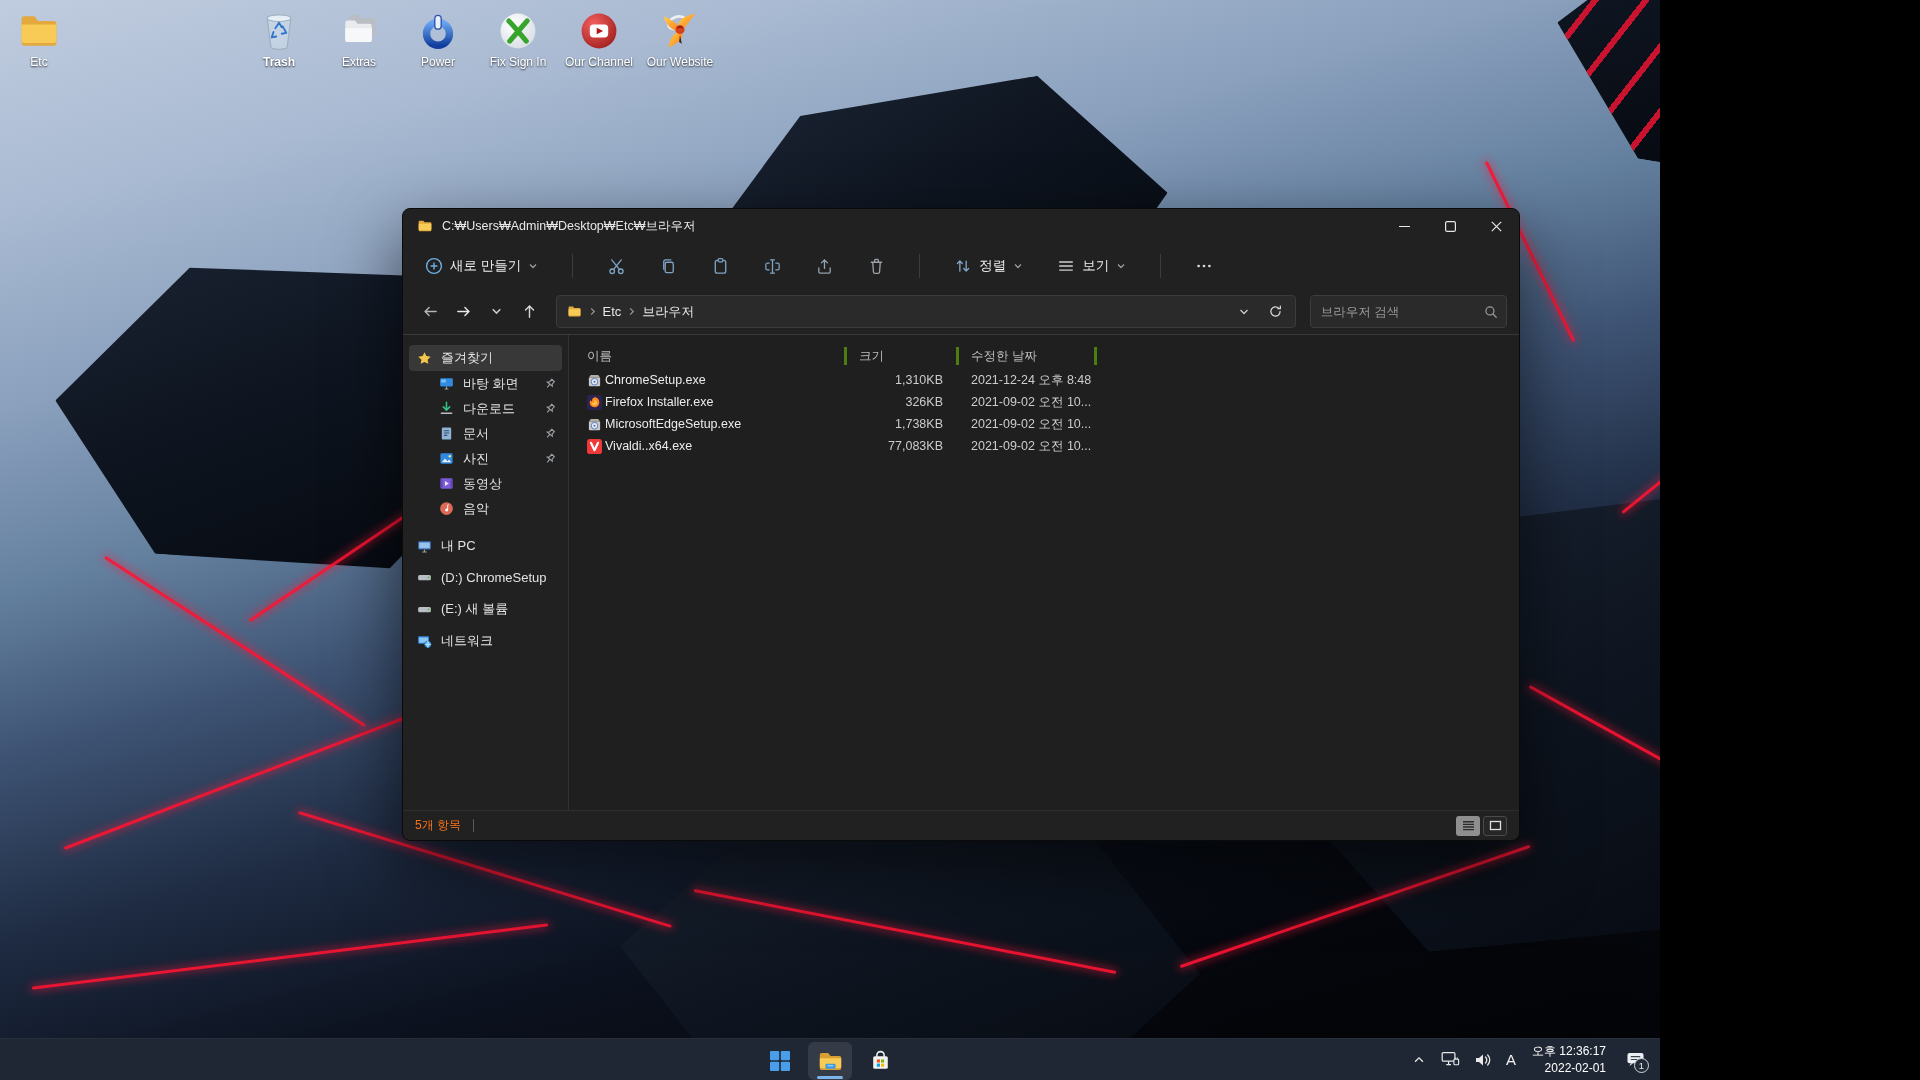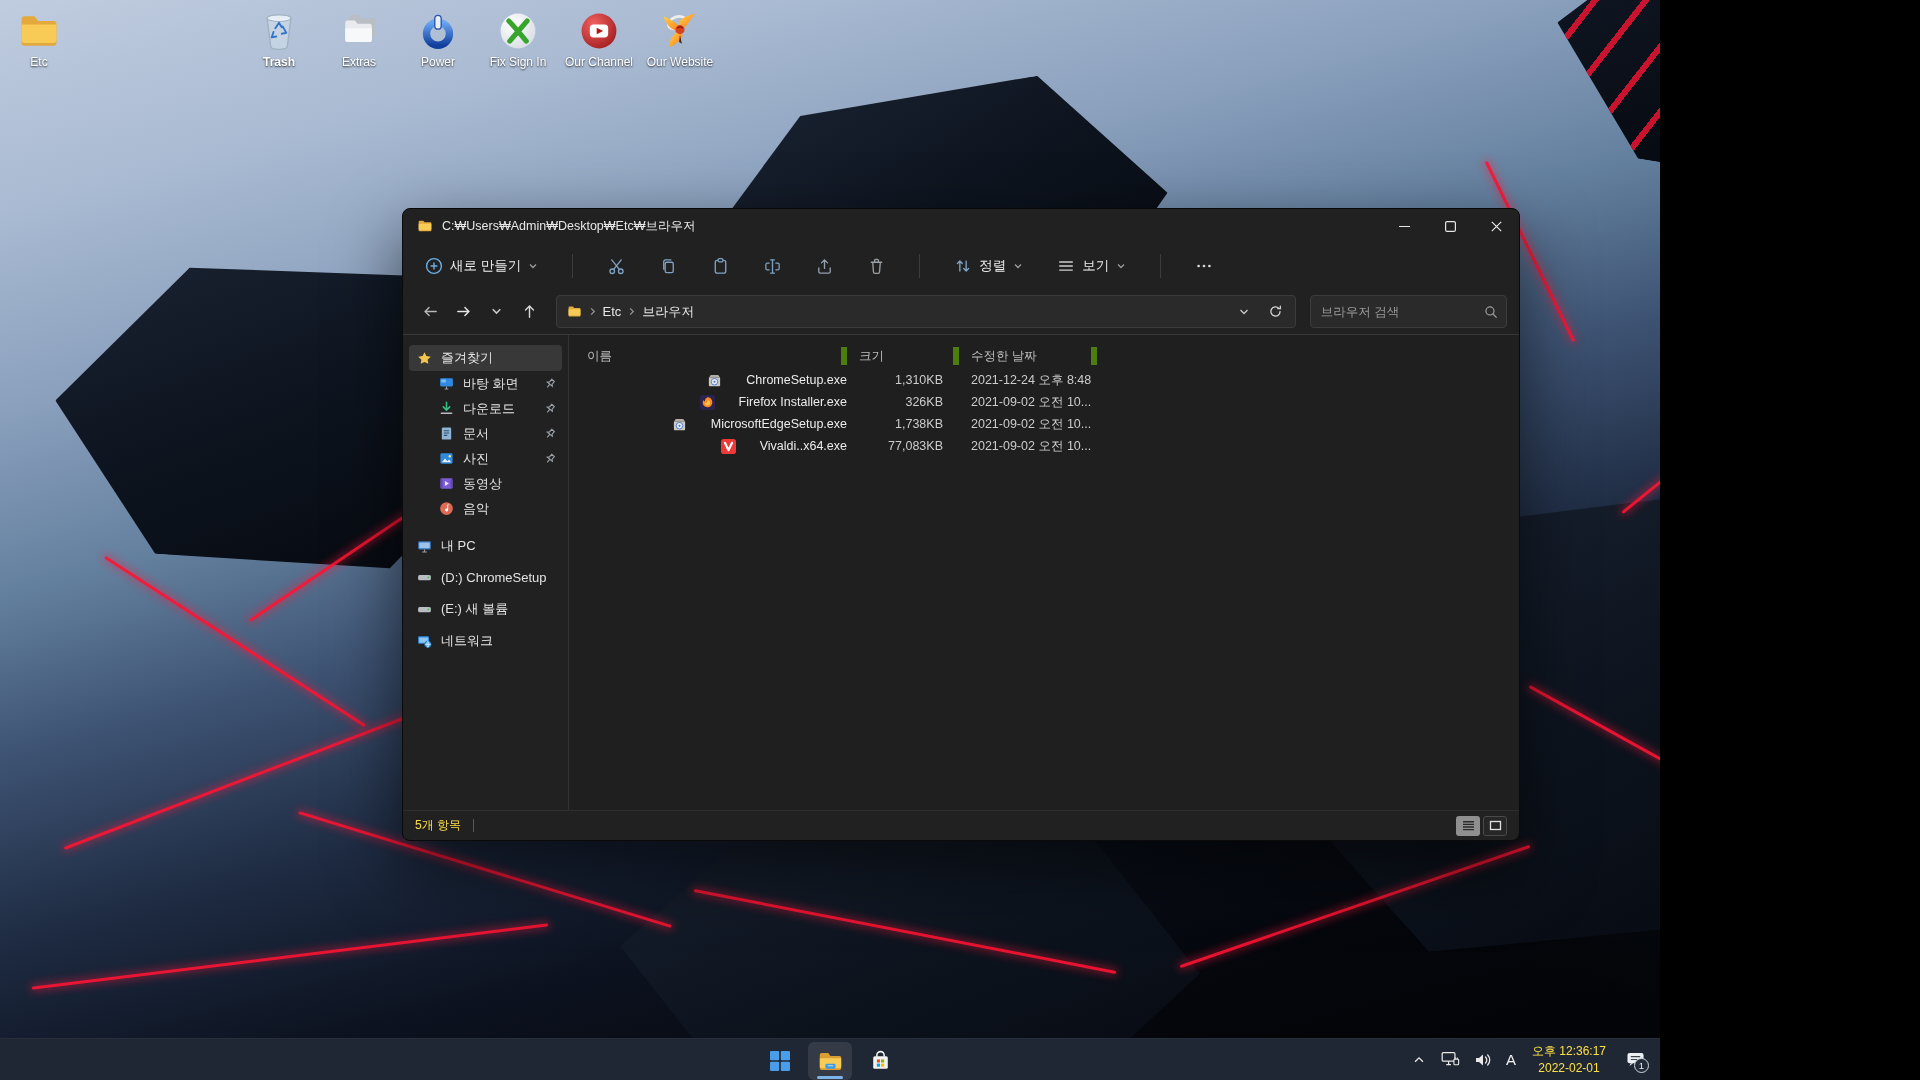--- a/index.html
+++ b/index.html
@@ -50,42 +50,42 @@
   .winbody { flex:1; display:flex; min-height:0; }
   .sidebar { width:166px; flex:0 0 auto; padding:10px 6px 0 6px; border-right:1px solid #323232; overflow:hidden; }
   .srow { display:flex; align-items:center; gap:9px; height:26px; border-radius:4px; padding:0 6px 0 8px; font-size:13px; color:#e2e2e2; }
   .srow.sel { background:#383838; }
   .srow.child { padding-left:30px; height:25px; }
   .srow .pin { margin-left:auto; display:flex; }
   .sgap { height:10px; }
   .content { flex:1; display:flex; flex-direction:column; padding-top:8px; min-width:0; background:#1f1f1f; }
   .lhead { display:grid; grid-template-columns:272px 112px 138px 1fr; height:26px; align-items:center;
            color:#bdbdbd; font-size:12.5px; margin:0 6px; }
-  .lhead .hc { padding-left:12px; border-right:6px solid #4d7c0f; height:18px; display:flex; align-items:center;font-family:Liberation Serif, serif; }
+  .lhead .hc { padding-left:12px; border-right:3px solid #4d7c0f; height:18px; display:flex; align-items:center; }
   .frow { display:grid; grid-template-columns:272px 112px 138px 1fr; height:22px; align-items:center; margin:0 6px; font-size:12.5px; }
-  .fname { display:flex; align-items:center; gap:24px; padding-left:12px; color:#ececec; white-space:nowrap; overflow:hidden;justify-content:flex-end; }
+  .fname { display:flex; align-items:center; gap:3px; padding-left:12px; color:#ececec; white-space:nowrap; overflow:hidden; }
   .fsize { text-align:right; padding-right:16px; color:#cccccc; }
   .fdate { padding-left:12px; color:#cccccc; white-space:nowrap; }
-  .statusbar { height:30px; flex:0 0 auto; display:flex; align-items:center; padding:0 12px; font-size:12px; color:#fde047; border-top:1px solid #2e2e2e; }
+  .statusbar { height:30px; flex:0 0 auto; display:flex; align-items:center; padding:0 12px; font-size:12px; color:#f97316; border-top:1px solid #2e2e2e; }
   .sdiv { width:1px; height:13px; background:#5a5a5a; margin-left:12px; }
   .vtoggles { margin-left:auto; display:flex; gap:3px; }
   .vtog { width:24px; height:20px; display:flex; align-items:center; justify-content:center; border-radius:3px; }
   .vtog.on { background:#8f8f8f; }
   .vtog.off { background:#262626; border:1px solid #4a4a4a; }
   
   .taskbar { position:absolute; left:0; right:0; bottom:0; height:42px; background:#202734; z-index:10;
              display:flex; align-items:center; border-top:1px solid rgba(255,255,255,.04); }
   .tb-center { position:absolute; left:50%; transform:translateX(-50%); display:flex; align-items:flex-end; gap:6px; height:100%; padding-bottom:0; }
   .tbtn { width:44px; height:38px; margin-top:2px; border-radius:6px; display:flex; align-items:center; justify-content:center; position:relative; }
   .tbtn.active { background:rgba(255,255,255,.09); }
   .tbtn.active .underline { position:absolute; bottom:1px; left:50%; transform:translateX(-50%); width:26px; height:3px; border-radius:2px; background:#7cb4ea; }
   .tray { margin-left:auto; display:flex; align-items:center; gap:10px; padding-right:10px; height:100%; }
   .trayico { display:flex; align-items:center; justify-content:center; width:22px; height:100%; }
   .ime { color:#f0f0f0; font-size:15px; padding:0 2px; }
-  .clock { text-align:center; color:#fde047; font-size:12px; line-height:1.35; padding:0 4px; }
+  .clock { text-align:right; color:#ffffff; font-size:12px; line-height:1.35; padding:0 4px; }
   .notif { position:relative; width:30px; height:100%; display:flex; align-items:center; justify-content:center; }
   .badge { position:absolute; right:1px; bottom:7px; width:15px; height:15px; border-radius:50%; background:#232b38;
            border:1px solid #cdd5de; color:#e8edf2; font-size:9.5px; display:flex; align-items:center; justify-content:center; }
 </style>
 </head>
 <body>
 
 <div class="stage">
 
   <div>

